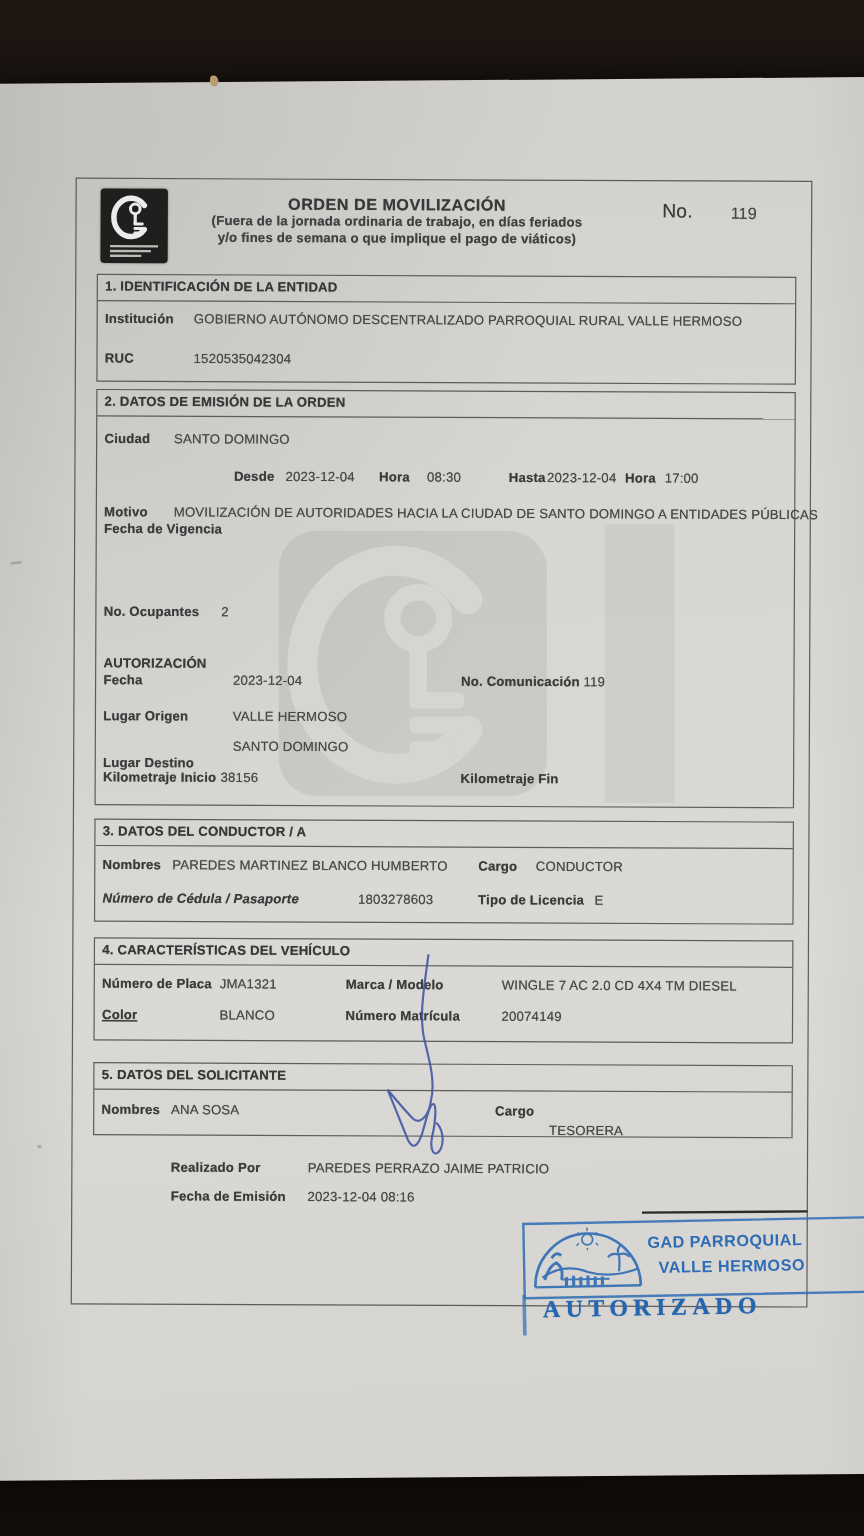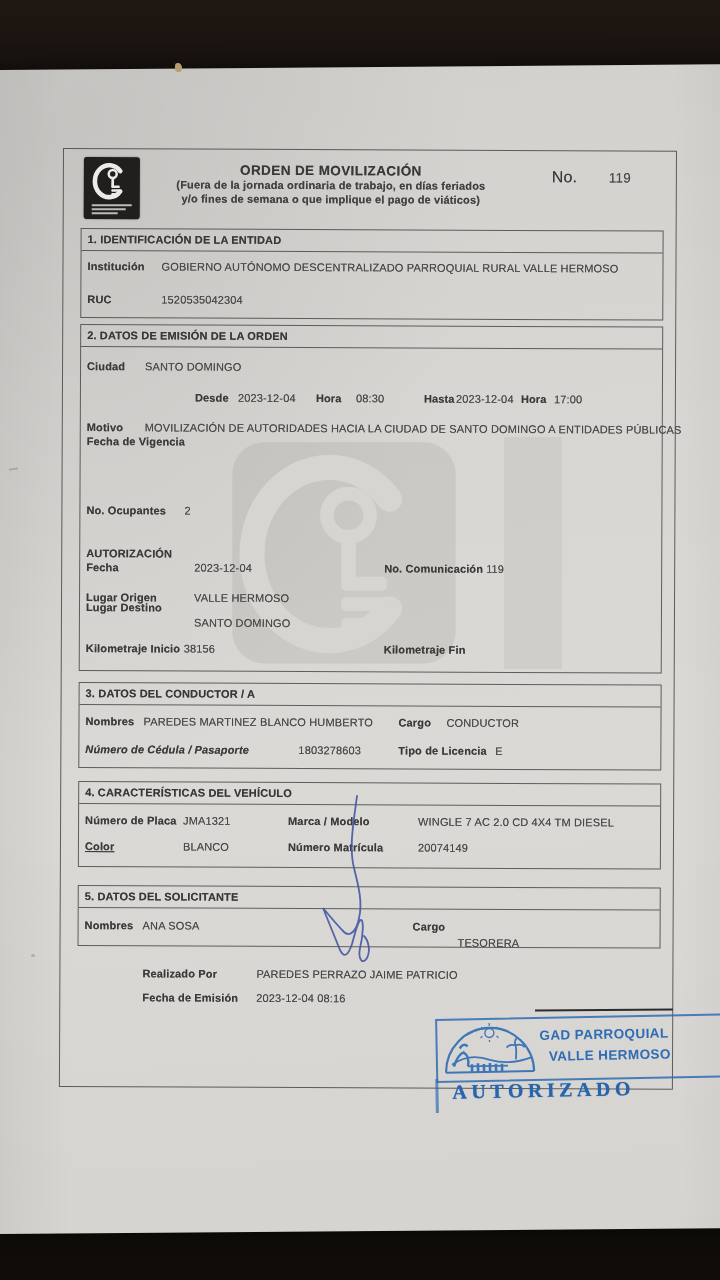--- a/index.html
+++ b/index.html
@@ -135,21 +135,21 @@
 
       <span class="abs lbl" style="left:6px;top:210px;margin-top:12px;">AUTORIZACIÓN</span>
 
       <span class="abs lbl" style="left:6px;top:236px;">Fecha</span>
       <span class="abs val" style="left:114px;top:236px;">2023-12-04</span>
       <span class="abs lbl" style="left:304px;top:236px;">No. Comunicación</span>
       <span class="abs val" style="left:406px;top:236px;">119</span>
 
       <span class="abs lbl" style="left:6px;top:266px;">Lugar Origen</span>
       <span class="abs val" style="left:114px;top:266px;">VALLE HERMOSO</span>
-      <span class="abs lbl" style="left:6px;top:276px;">Lugar Destino</span>
+      <span class="abs lbl" style="left:6px;top:305px;">Lugar Destino</span>
       <span class="abs val" style="left:114px;top:291px;">SANTO DOMINGO</span>
 
       <span class="abs lbl" style="left:6px;top:317px;">Kilometraje Inicio</span>
       <span class="abs val" style="left:104px;top:317px;">38156</span>
       <span class="abs lbl" style="left:304px;top:317px;">Kilometraje Fin</span>
       <span class="abs val" style="left:406px;top:317px;"></span>
     </div>
 
     <div class="sec" style="top:533px;height:84px;">
       <div class="sec-h">3. DATOS DEL CONDUCTOR / A</div>

